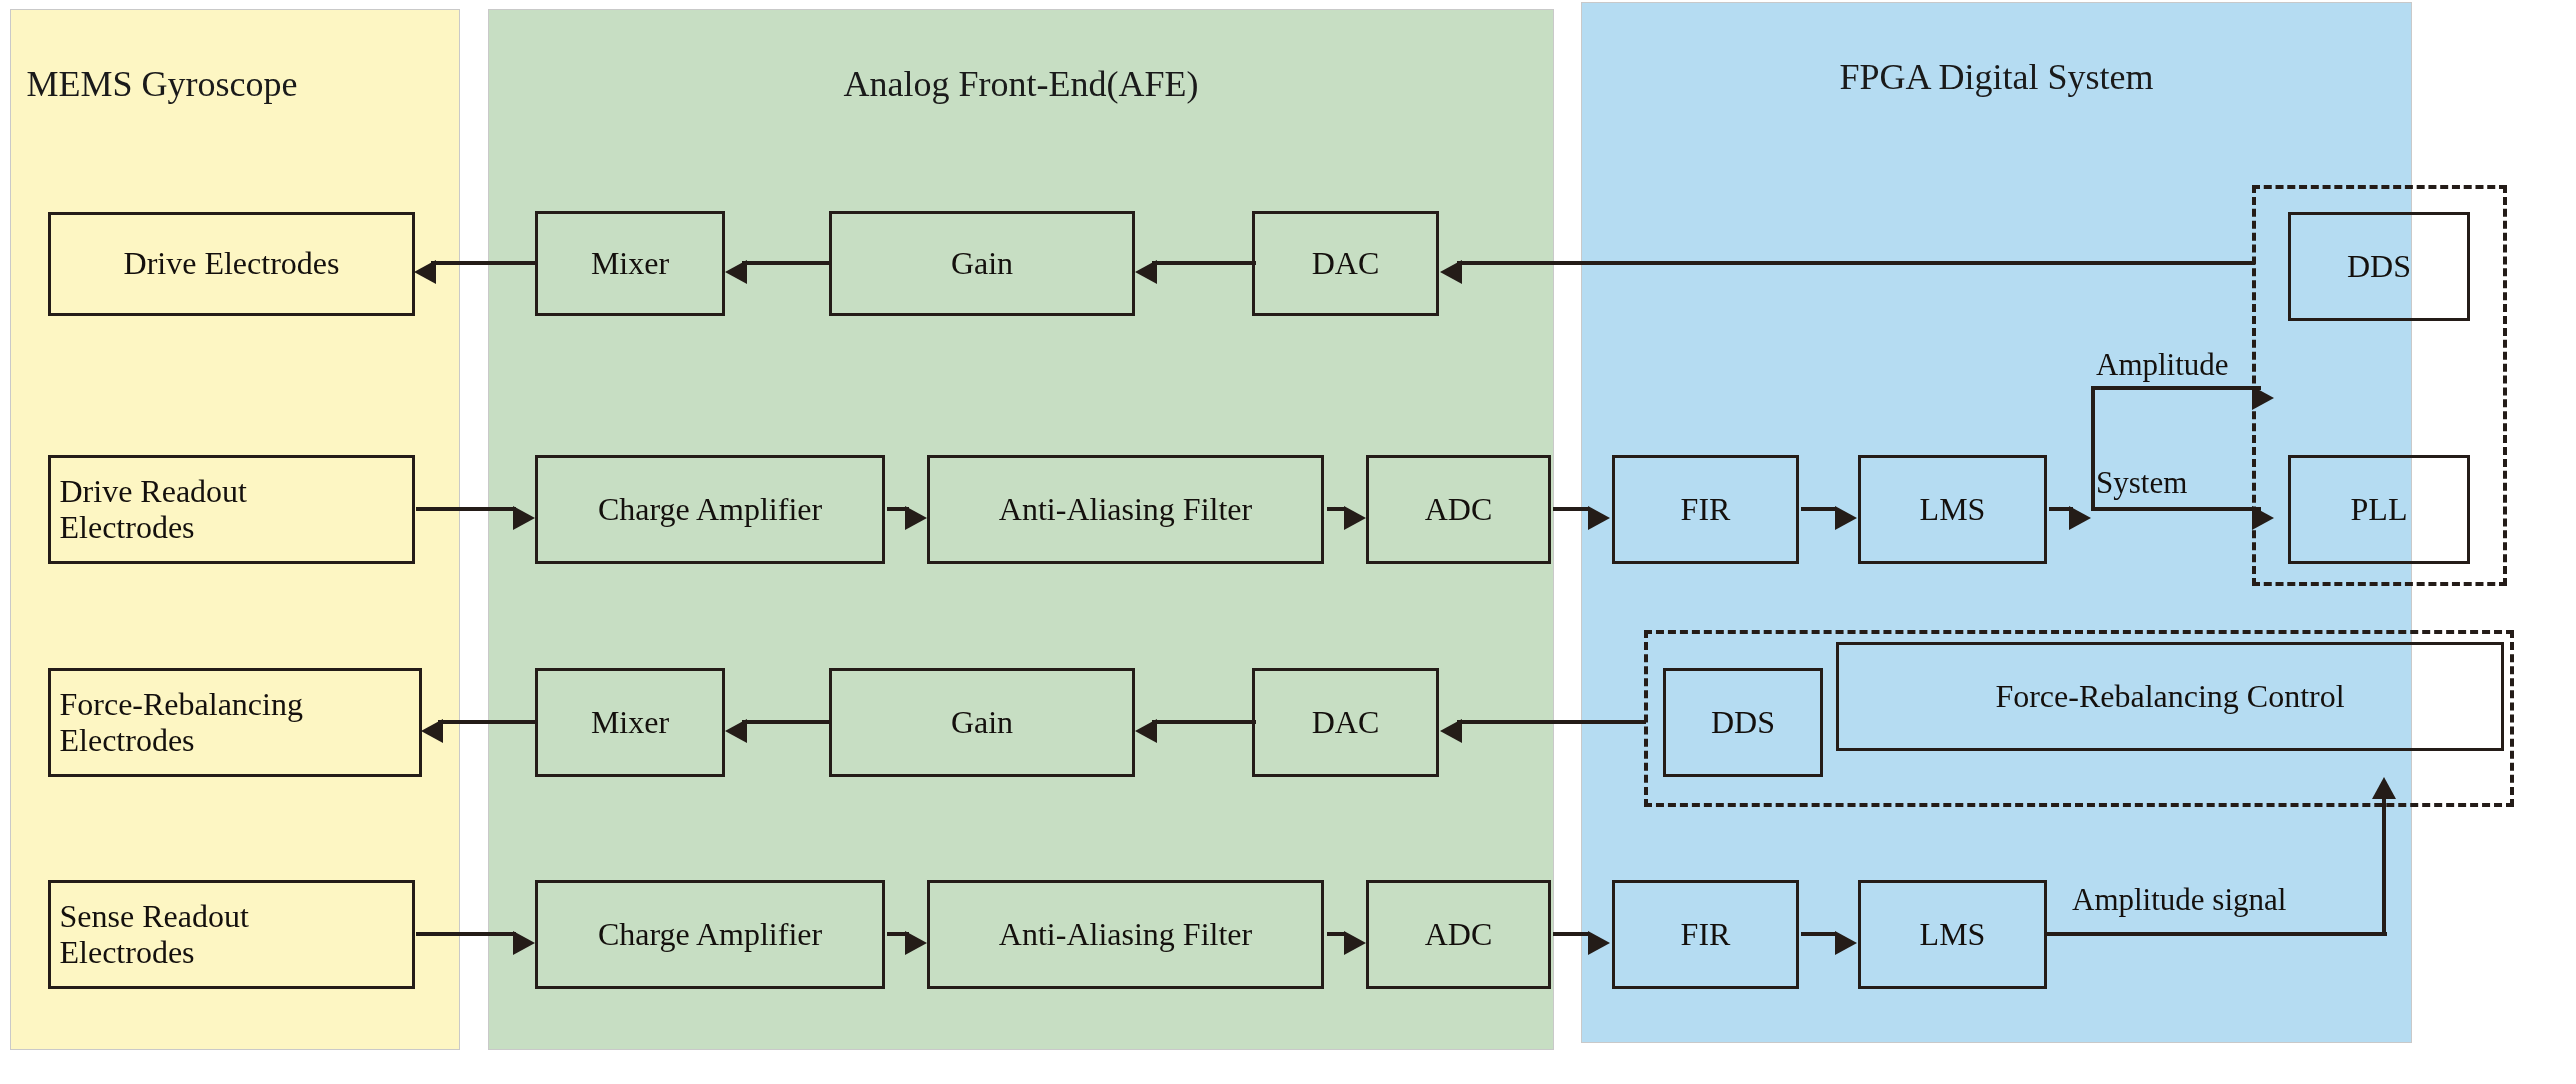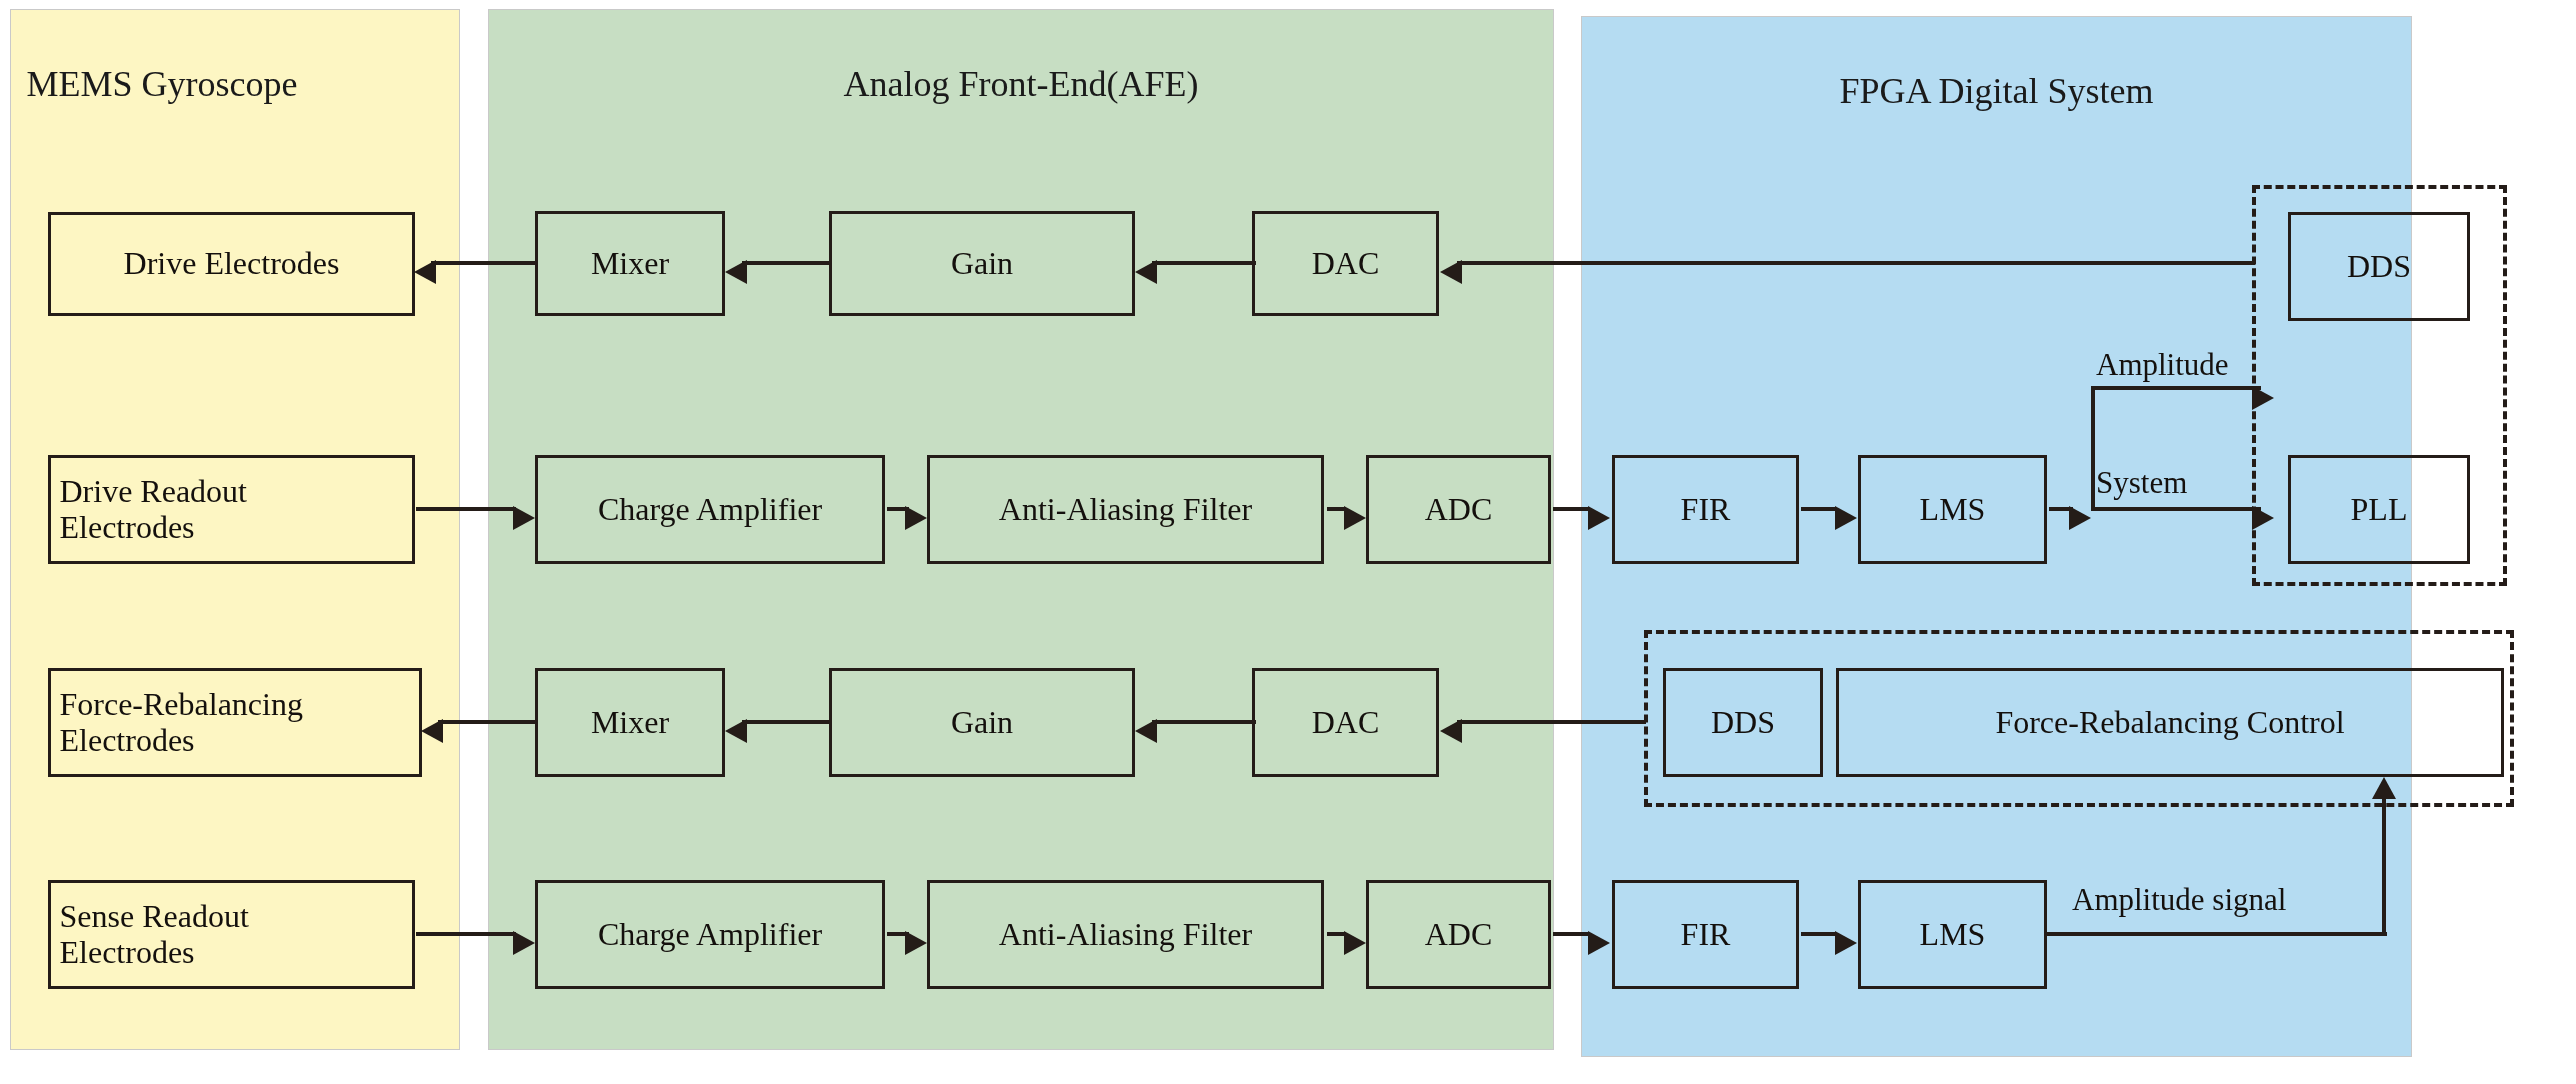--- a/index.html
+++ b/index.html
@@ -34,21 +34,21 @@
 <div id="stage">
 
   <div class="panel" style="left:10.2px;top:8.5px;width:450px;height:1041px;background:#fdf6c3;">
     <div class="panel-title leftal" style="top:53px;left:15.3px;">MEMS Gyroscope</div>
   </div>
 
   <div class="panel" style="left:488px;top:8.5px;width:1066px;height:1041px;background:#c7dec3;">
     <div class="panel-title" style="top:53px;">Analog Front-End(AFE)</div>
   </div>
 
-  <div class="panel" style="left:1581px;top:16px;width:831px;height:1041px;background:#b5dcf2;">
+  <div class="panel" style="left:1581px;top:2px;width:831px;height:1041px;background:#b5dcf2;">
     <div class="panel-title" style="top:53px;">FPGA Digital System</div>
   </div>
 
   <div class="blk" style="left:48px;top:212px;width:367px;height:104px;">Drive Electrodes</div>
 
   <div class="blk" style="left:535px;top:211px;width:190px;height:105px;">Mixer</div>
 
   <div class="blk" style="left:829px;top:211px;width:306px;height:105px;">Gain</div>
 
   <div class="blk" style="left:1252px;top:211px;width:187px;height:105px;">DAC</div>
@@ -133,21 +133,21 @@
   <div class="ln h" style="left:1152px;top:720px;width:104px;"></div>
   <div class="arw arw-l" style="left:1135px;top:719px;"></div>
 
   <div class="ln h" style="left:1457px;top:720px;width:189px;"></div>
   <div class="arw arw-l" style="left:1440px;top:719px;"></div>
 
   <div class="dashed" style="left:1644px;top:630px;width:870px;height:177px;"></div>
 
   <div class="blk" style="left:1663px;top:668px;width:160px;height:109px;">DDS</div>
 
-  <div class="blk" style="left:1836px;top:668px;width:668px;height:109px;">Force-Rebalancing Control</div>
+  <div class="blk" style="left:1836px;top:642px;width:668px;height:109px;">Force-Rebalancing Control</div>
 
   <div class="blk two" style="left:48px;top:880px;width:367px;height:109px;">
     <span>Sense Readout</span>
     <span>Electrodes</span>
   </div>
 
   <div class="blk" style="left:535px;top:880px;width:350px;height:109px;">Charge Amplifier</div>
 
   <div class="blk" style="left:927px;top:880px;width:397px;height:109px;">Anti-Aliasing Filter</div>
 

